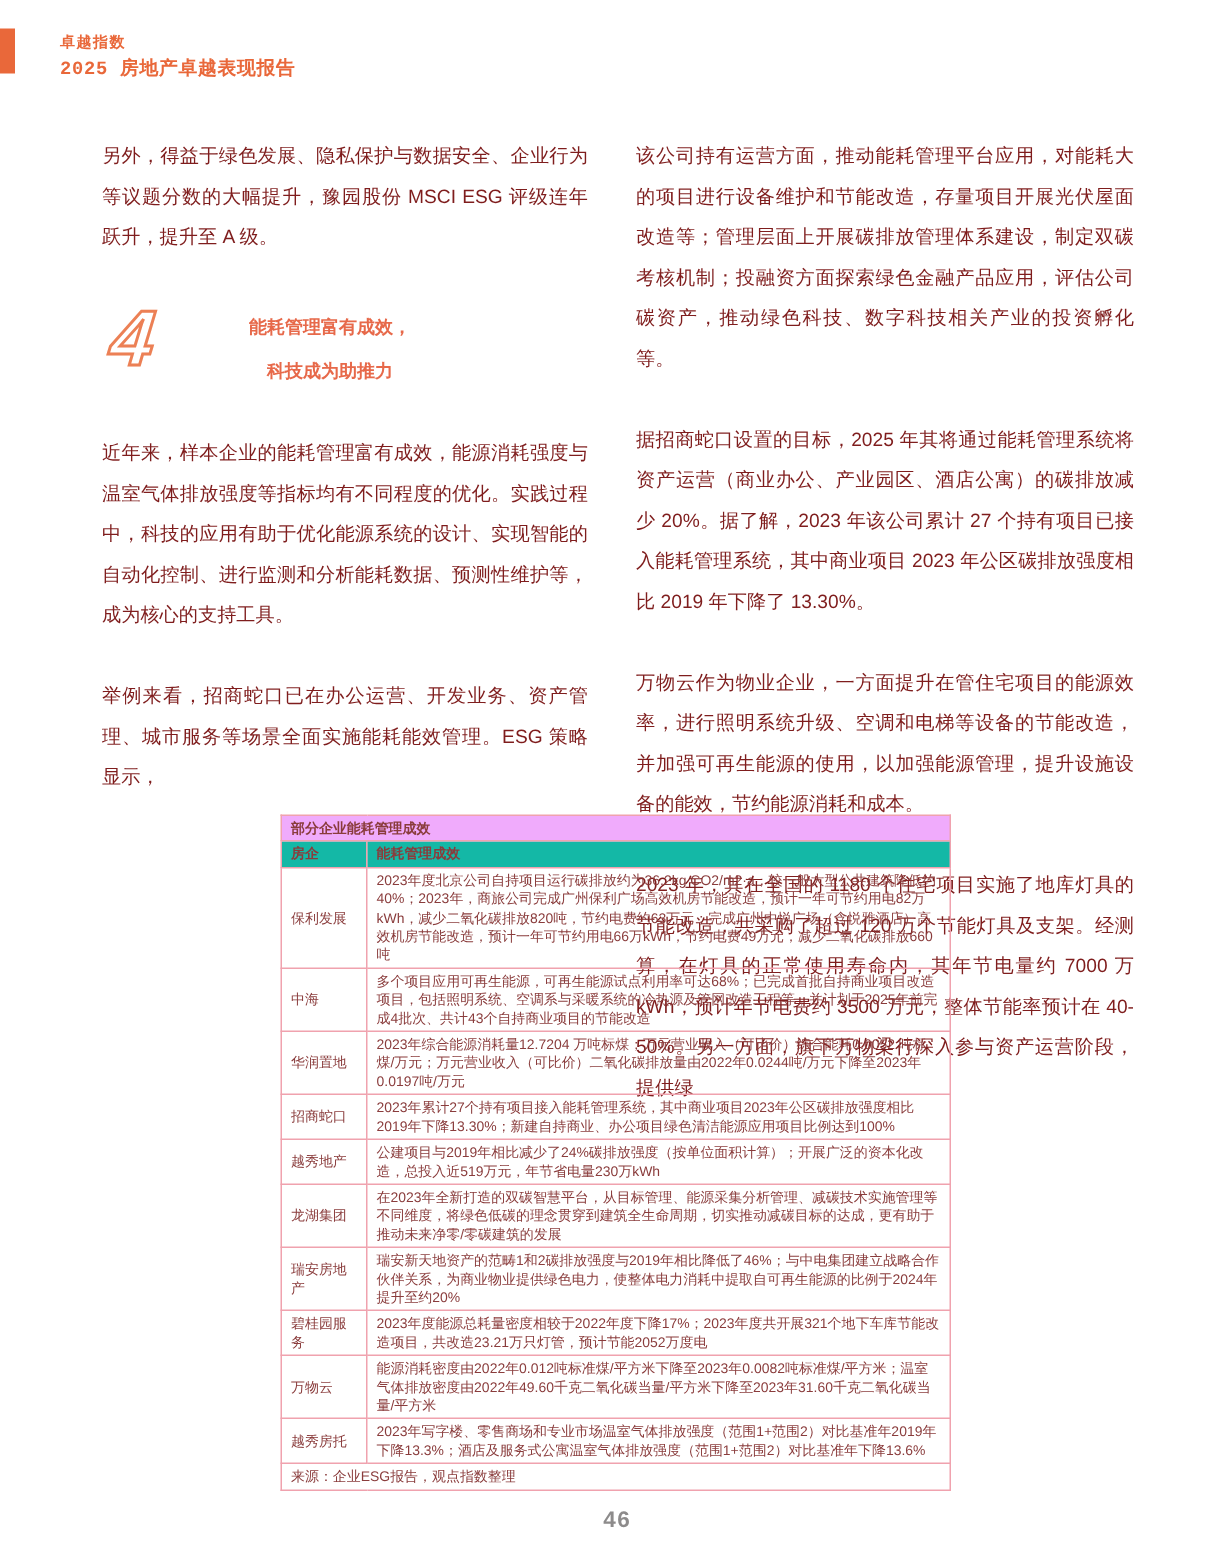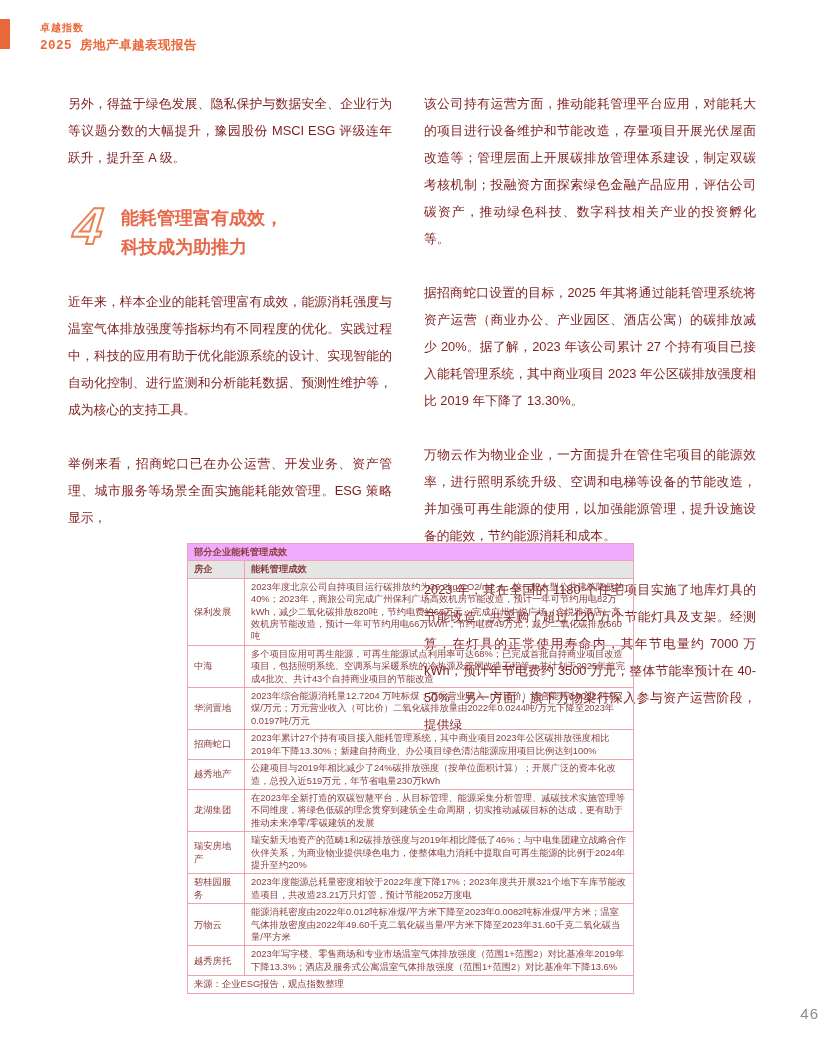--- a/index.html
+++ b/index.html
@@ -30,53 +30,53 @@
   .section-head { display:flex; align-items:flex-start; margin:6px 0 26px 6px; }
   .section-num {
     font-size:52px; font-weight:bold; font-style:italic;
     color:#ffffff;
     -webkit-text-stroke:2px #ec8055;
     text-shadow:0 0 1px #ec8055;
     transform:skewX(-6deg);
     line-height:56px; margin-right:18px;
   }
   .section-title {
-    font-size:18px; font-weight:bold; color:#e7694a;
-    line-height:29px; padding-top:6px; text-align:left;
+    font-size:12px; font-weight:bold; color:#e7694a;
+    line-height:29px; padding-top:6px; text-align:center;margin-left:45px;
   }
 
   
   .energy-table-wrap { position:absolute; left:187px; top:543px; width:447px; }
   table.energy { width:100%; border-collapse:collapse; }
   table.energy th, table.energy td {
     border:1px solid #f0a2ae;
     font-size:9.3px; line-height:12.4px;
     color:#8a3c3c; text-align:left; vertical-align:middle;
     padding:2px 6px;
   }
   th.tbl-title {
     background:#f0abfc; color:#6e1b2b;
     font-size:12.5px; font-weight:bold; text-align:center;
     padding:5px 0; line-height:15px;
   }
   th.tbl-sub {
-    background:#e5e5e5; color:#6e1b2b;
+    background:#14b8a6; color:#6e1b2b;
     font-size:11px; font-weight:bold; text-align:center;
     padding:3px 0; line-height:14px;
   }
   td.company {
     width:57px; text-align:center; font-weight:normal;
     color:#7c2b33; padding:2px 2px;
   }
   td.source-row { text-align:center; font-size:9.3px; padding:3px 0; color:#8a3c3c; }
 
   
   .page-number {
     position:absolute; left:4px; right:0; top:1005px;
-    text-align:right; font-size:15px; color:#8d8b8b; letter-spacing:1px;
+    text-align:center; font-size:15px; color:#8d8b8b; letter-spacing:1px;font-weight:bold;
   }
 </style>
 </head>
 <body>
 
 <div class="brand-bar"></div>
 <div class="brand-text">
   <div class="brand-small">卓越指数</div>
   <div class="brand-title">2025 房地产卓越表现报告</div>
 </div>

